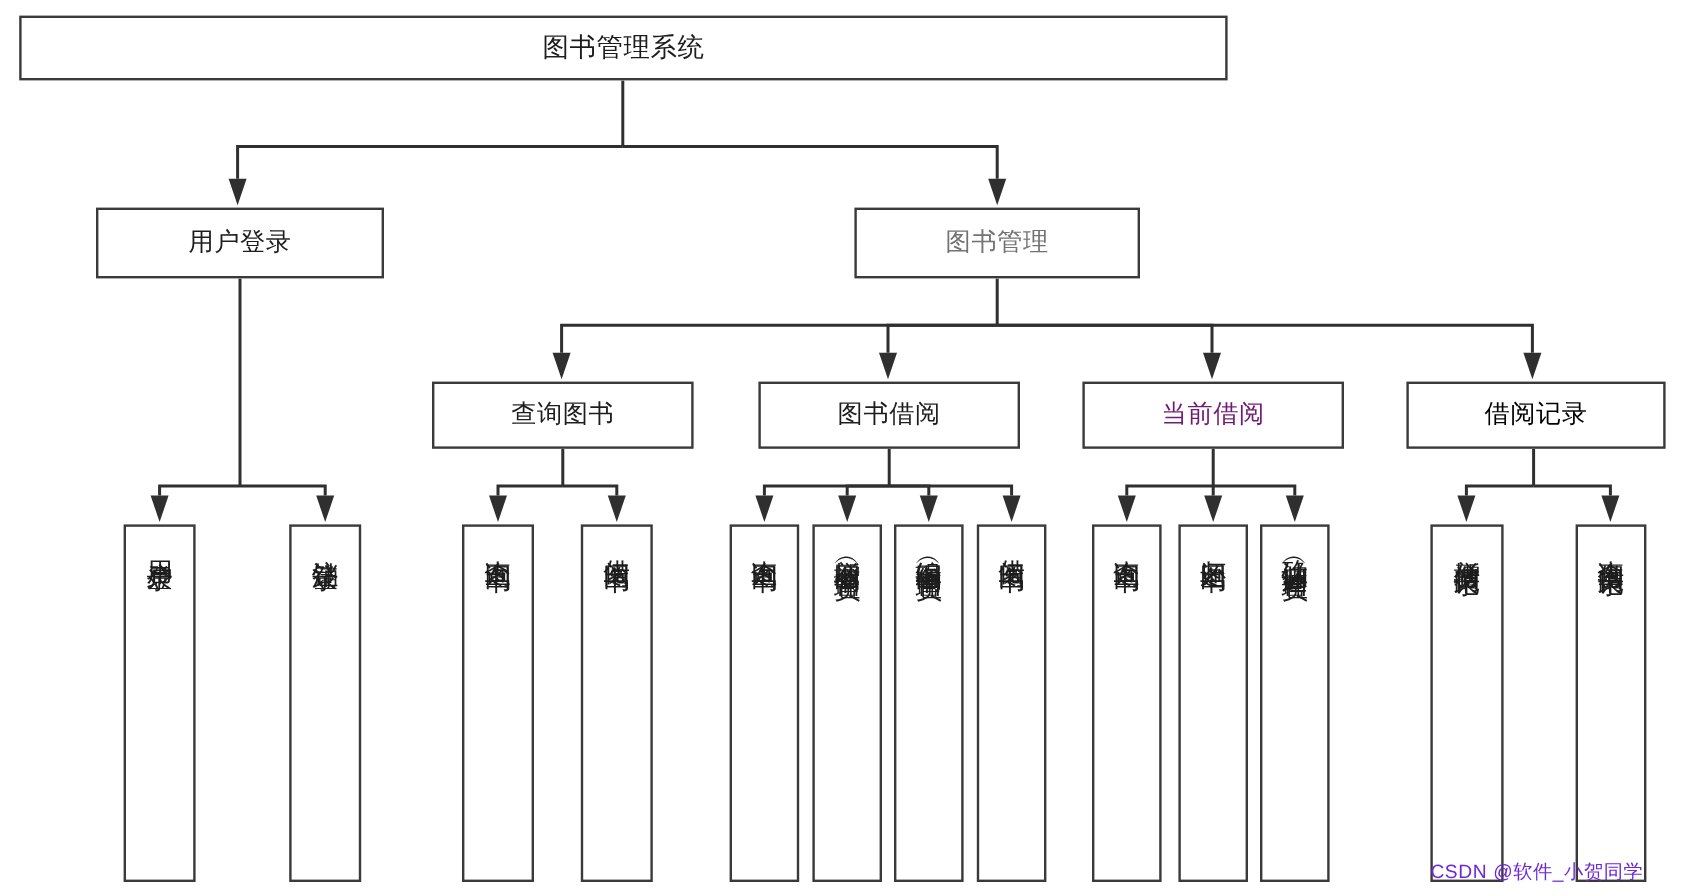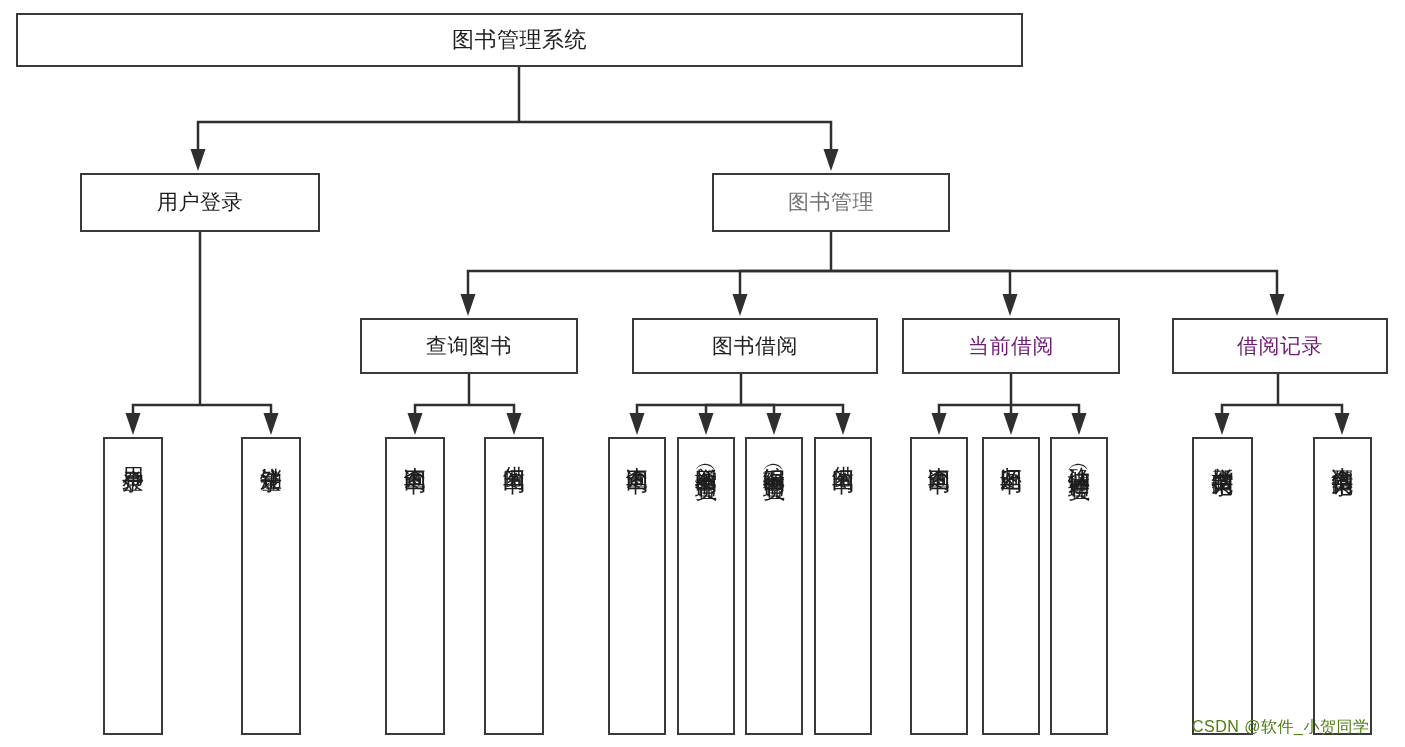--- a/index.html
+++ b/index.html
@@ -167,27 +167,27 @@
       </div>
       <div class="node horiz" style="left: 80px; top: 173px; width: 240px; height: 59px; border-color: rgb(58, 58, 58); background: rgb(255, 255, 255); color: rgb(29, 29, 29);">
         <span class="lbl">用户登录</span>
       </div>
       <div class="node horiz" style="left: 712px; top: 173px; width: 238px; height: 59px; border-color: rgb(58, 58, 58); background: rgb(255, 255, 255); color: #737373;">
         <span class="lbl">图书管理</span>
       </div>
       <div class="node horiz" style="left: 360px; top: 318px; width: 218px; height: 56px; border-color: rgb(58, 58, 58); background: rgb(255, 255, 255); color: rgb(29, 29, 29);">
         <span class="lbl">查询图书</span>
       </div>
-      <div class="node horiz" style="left: 632px; top: 318px; width: 246px; height: 56px; border-color: rgb(58, 58, 58); background: rgb(255, 255, 255); color: rgb(29, 29, 29);">
+      <div class="node horiz" style="left: 632px; top: 318px; width: 218px; height: 56px; border-color: rgb(58, 58, 58); background: rgb(255, 255, 255); color: rgb(29, 29, 29);">
         <span class="lbl">图书借阅</span>
       </div>
       <div class="node horiz" style="left: 902px; top: 318px; width: 218px; height: 56px; border-color: rgb(58, 58, 58); background: rgb(255, 255, 255); color: #701a75;">
         <span class="lbl">当前借阅</span>
       </div>
-      <div class="node horiz" style="left: 1172px; top: 318px; width: 216px; height: 56px; border-color: rgb(58, 58, 58); background: rgb(255, 255, 255); color: #701a75; text-align: center;">
+      <div class="node horiz" style="left: 1172px; top: 318px; width: 216px; height: 56px; border-color: rgb(58, 58, 58); background: rgb(255, 255, 255); color: #000000; text-align: center;">
         <span class="lbl">借阅记录</span>
       </div>
       <div class="node vert" style="left: 103px; top: 437px; width: 60px; height: 298px; border-color: rgb(58, 58, 58); background: rgb(255, 255, 255); color: rgb(29, 29, 29);">
         <span class="lbl">用户登录</span>
       </div>
       <div class="node vert" style="left: 241px; top: 437px; width: 60px; height: 298px; border-color: rgb(58, 58, 58); background: rgb(255, 255, 255); color: rgb(29, 29, 29);">
         <span class="lbl">注销登录</span>
       </div>
       <div class="node vert" style="left: 385px; top: 437px; width: 60px; height: 298px; border-color: rgb(58, 58, 58); background: rgb(255, 255, 255); color: rgb(29, 29, 29);">
         <span class="lbl">查询图书</span>
@@ -216,14 +216,14 @@
       <div class="node vert" style="left: 1050px; top: 437px; width: 58px; height: 298px; border-color: rgb(58, 58, 58); background: rgb(255, 255, 255); color: rgb(29, 29, 29);">
         <span class="lbl">确认归还（管理员）</span>
       </div>
       <div class="node vert" style="left: 1192px; top: 437px; width: 61px; height: 298px; border-color: rgb(58, 58, 58); background: rgb(255, 255, 255); color: rgb(29, 29, 29);">
         <span class="lbl">新增借阅记录</span>
       </div>
       <div class="node vert" style="left: 1313px; top: 437px; width: 59px; height: 298px; border-color: rgb(58, 58, 58); background: rgb(255, 255, 255); color: rgb(29, 29, 29);">
         <span class="lbl">查询借阅记录</span>
       </div>
     </div>
-  <div class="watermark" style="left: 1192px; top: 717px; color: #4d7c0f;">CSDN @软件_小贺同学</div>
+  <div class="watermark" style="left: 1192px; top: 717px; color: #6d28d9;">CSDN @软件_小贺同学</div>
 </div>
 
 </body></html>

